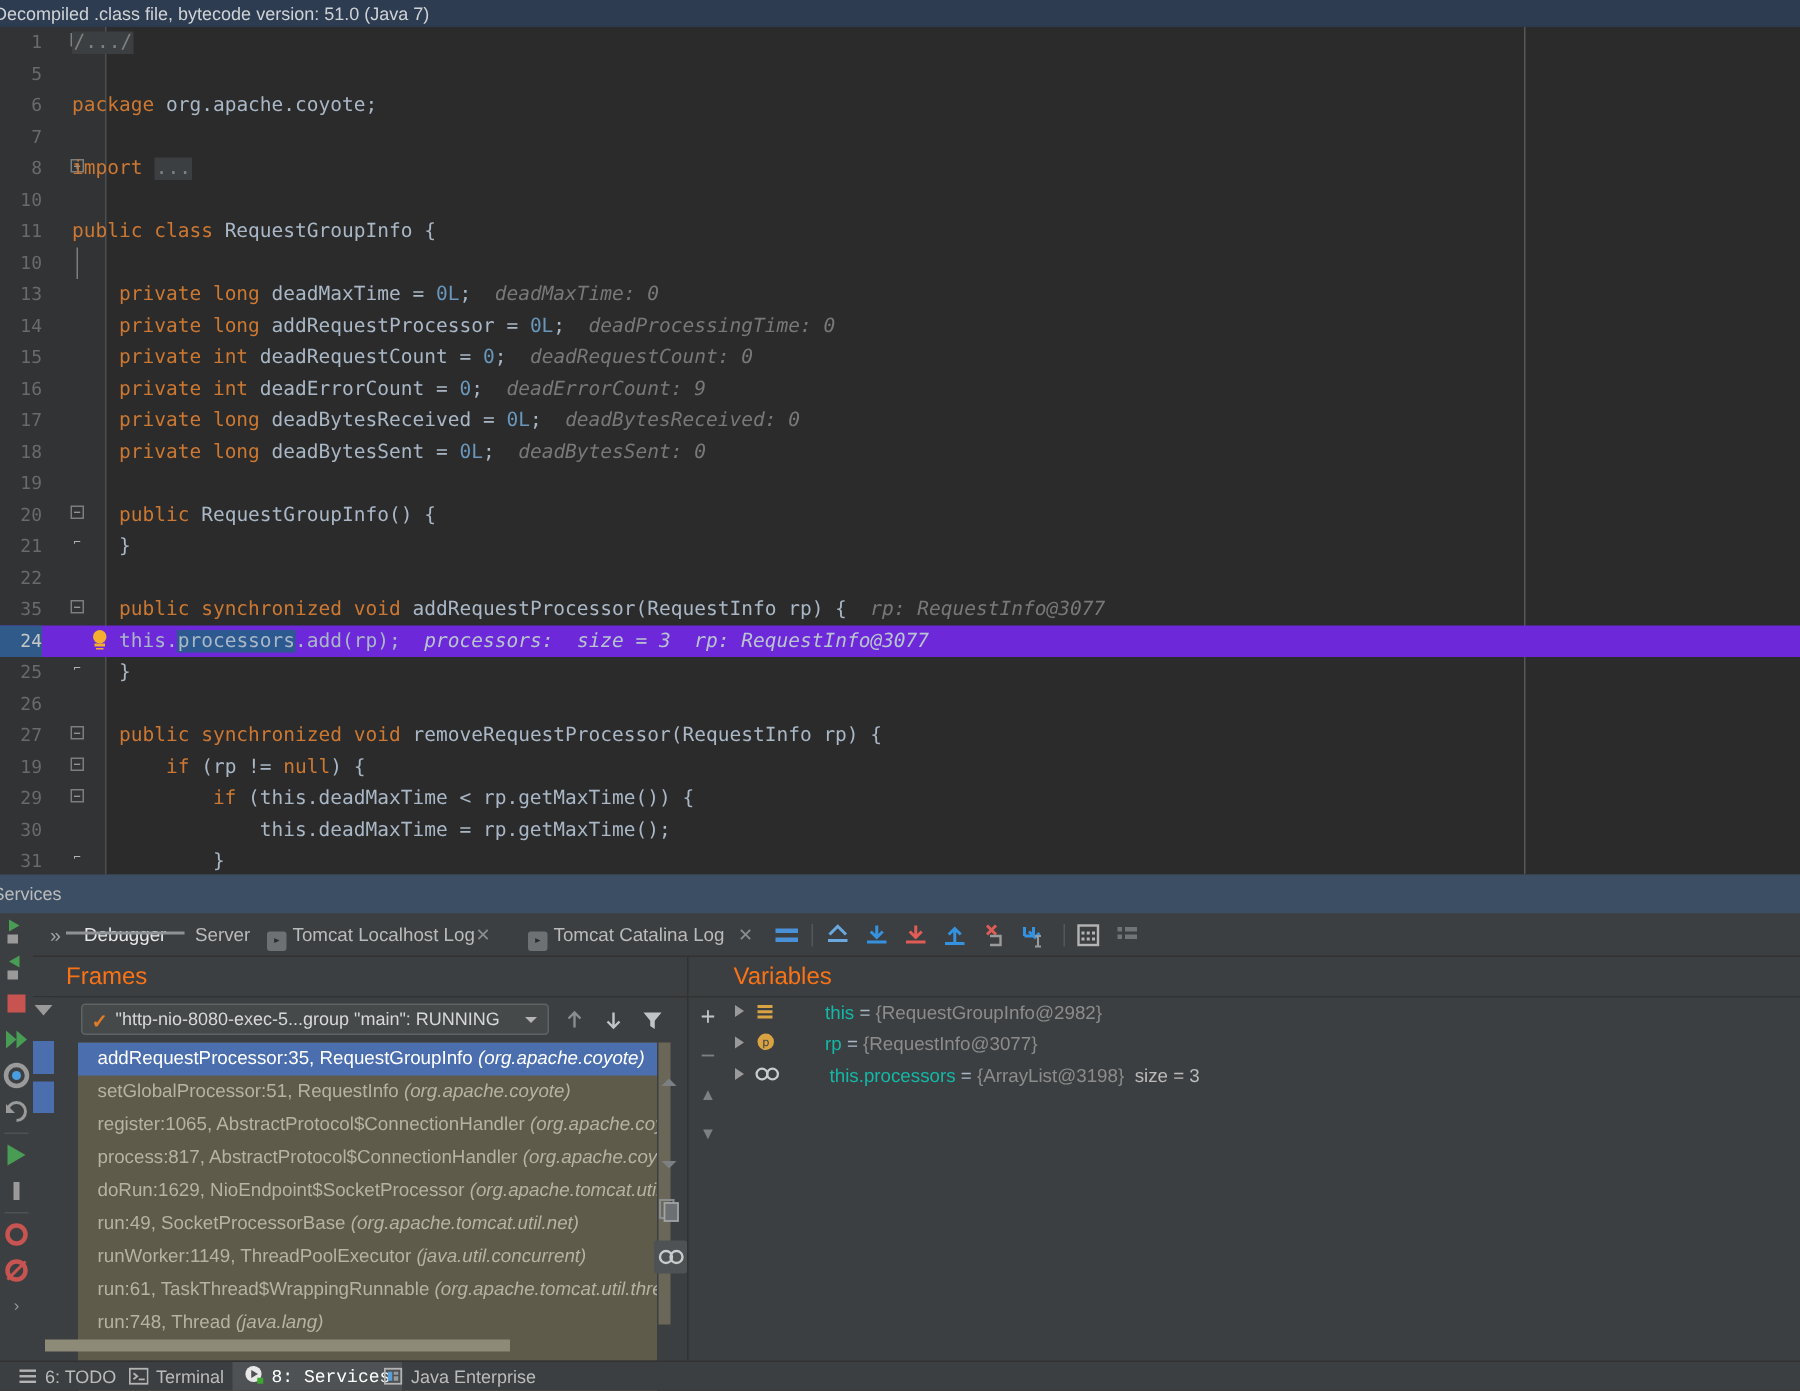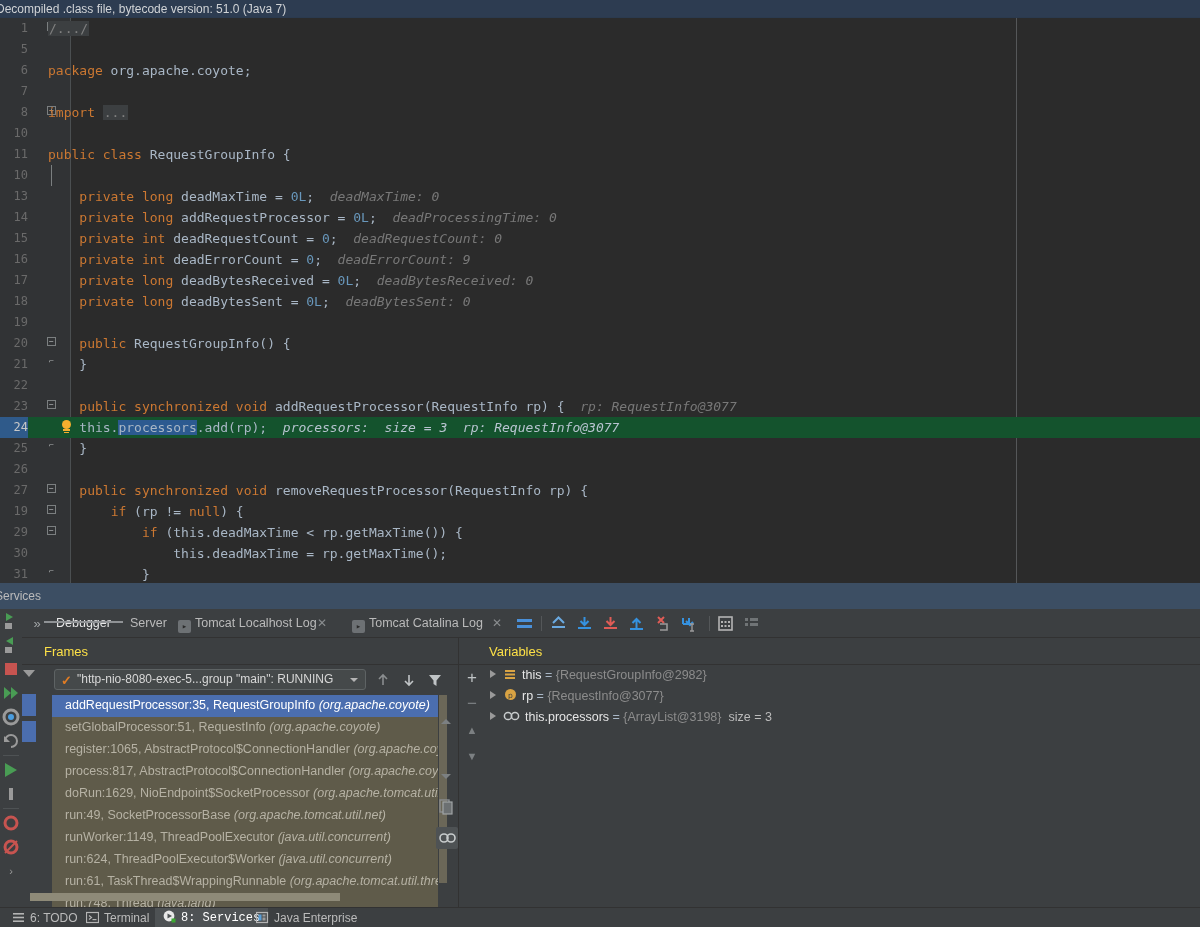--- a/index.html
+++ b/index.html
@@ -38,21 +38,21 @@
     position: absolute; left: 1016px; top: 0; width: 1px; height: 565px;
     background: #555759;
   }
   .code-area {
     position: absolute; left: 0; top: 0; width: 1200px; height: 565px;
     font-family: "DejaVu Sans Mono", monospace; font-size: 13px;
   }
   .line {
     position: relative; height: 21px; line-height: 21px; white-space: pre;
   }
-  .line.hl { background: #14532d; }
+  .line.hl { background: #6d28d9; }
   .line.hl .ln { background: #2f5a8a; color: #c8c8c8; }
   .ln {
     position: absolute; left: 0; top: 0; width: 28px; height: 21px;
     text-align: right; color: #6a6a6a; font-size: 12px;
     font-family: "DejaVu Sans Mono", monospace;
   }
   .code {
     position: absolute; left: 48px; top: 0; height: 21px;
   }
   .line.hl .code { }
@@ -153,21 +153,21 @@
     position: absolute; left: 0; top: 29px; width: 436px; height: 269px;
   }
   .vars-pane {
     position: absolute; left: 437px; top: 29px; width: 741px; height: 269px;
   }
   .pane-split {
     position:absolute; left: 436px; top: 29px; width: 1px; height: 269px;
     background: #323232;
   }
   .pane-title {
-    height: 27px; line-height: 27px; color: #fde047; font-size: 13px;
+    height: 27px; line-height: 27px; color: #f97316; font-size: 16px;
     padding-left: 22px; border-bottom: 1px solid #323232;
   }
   .vars-title { padding-left: 30px; }
   .frames-sidebar {
     position: absolute; left: 0; top: 27px; width: 14px; height: 242px;
     background: #3c3f41;
   }
   .thread-combo {
     position: absolute; left: 32px; top: 31px; width: 312px; height: 21px;
     background: #45494a; border: 1px solid #5e6364; border-radius: 3px;
@@ -222,21 +222,21 @@
   .var-row {
     height: 21px; line-height: 21px; font-size: 12.5px; padding-left: 5px;
     white-space: nowrap; color: #bbbbbb;
   }
   .tri {
     display:inline-block; width: 0; height: 0; margin-right: 7px;
     border-top: 4.5px solid transparent; border-bottom: 4.5px solid transparent;
     border-left: 6px solid #9a9a9a; vertical-align: 1px;
   }
   .vicon { display:inline-block; width: 14px; margin-right: 5px; vertical-align: -1px; text-align:center; }
-  .vname { color: #e5e5e5; }
+  .vname { color: #14b8a6; margin-left: 28px; }
   .veq { color: #a9b7c6; }
   .vval { color: #8c8c8c; }
   .vsize { color: #bbbbbb; }
 
   
   .statusbar {
     position: absolute; left: 0; top: 907px; width: 1200px; height: 20px;
     background: #3c3f41; border-top: 1px solid #323232;
   }
   .sb-item {
@@ -346,21 +346,21 @@
         <span class="ln">21</span>
         <span class="fold" style="border:none;">⌐</span>
         <span class="code">    <span class="id">}</span></span>
       </div>
 
       <div class="line">
         <span class="ln">22</span>
       </div>
 
       <div class="line">
-        <span class="ln">23</span>
+        <span class="ln">35</span>
         <span class="fold">−</span>
         <span class="code">    <span class="kw">public synchronized void </span><span class="id">addRequestProcessor(RequestInfo rp) {</span>  <span class="hint">rp: RequestInfo@3077</span></span>
       </div>
 
       <div class="line hl">
         <span class="ln">24</span>
         <span class="bulb">
           <span class="b-top"></span><span class="b-stem"></span><span class="b-stem2"></span>
         </span>
         <span class="code" style="left:48px;">    <span class="id">this.</span><span class="id selid">processors</span><span class="id">.add(rp);</span>  <span class="hint-hl">processors:  size = 3  rp: RequestInfo@3077</span></span>
@@ -593,21 +593,20 @@
       </div>
 
       <div class="frames-list">
         <div class="frame-row selected"><span>addRequestProcessor:35, RequestGroupInfo</span> <i>(org.apache.coyote)</i></div>
         <div class="frame-row"><span>setGlobalProcessor:51, RequestInfo</span> <i>(org.apache.coyote)</i></div>
         <div class="frame-row"><span>register:1065, AbstractProtocol$ConnectionHandler</span> <i>(org.apache.coyote)</i></div>
         <div class="frame-row"><span>process:817, AbstractProtocol$ConnectionHandler</span> <i>(org.apache.coyote)</i></div>
         <div class="frame-row"><span>doRun:1629, NioEndpoint$SocketProcessor</span> <i>(org.apache.tomcat.util.net)</i></div>
         <div class="frame-row"><span>run:49, SocketProcessorBase</span> <i>(org.apache.tomcat.util.net)</i></div>
         <div class="frame-row"><span>runWorker:1149, ThreadPoolExecutor</span> <i>(java.util.concurrent)</i></div>
-        <div class="frame-row"><span>run:624, ThreadPoolExecutor$Worker</span> <i>(java.util.concurrent)</i></div>
         <div class="frame-row"><span>run:61, TaskThread$WrappingRunnable</span> <i>(org.apache.tomcat.util.threads)</i></div>
         <div class="frame-row"><span>run:748, Thread</span> <i>(java.lang)</i></div>
       </div>
 
       <div class="frames-scroll-v">
         <div class="frames-scroll-thumb"></div>
       </div>
       <div style="position:absolute;left:415px;top:75px;width:18px;height:18px;">
         <svg width="18" height="18" viewBox="0 0 18 18">
             <path d="M4 11 L9 6 L14 11 Z" fill="#7c8082"></path>

